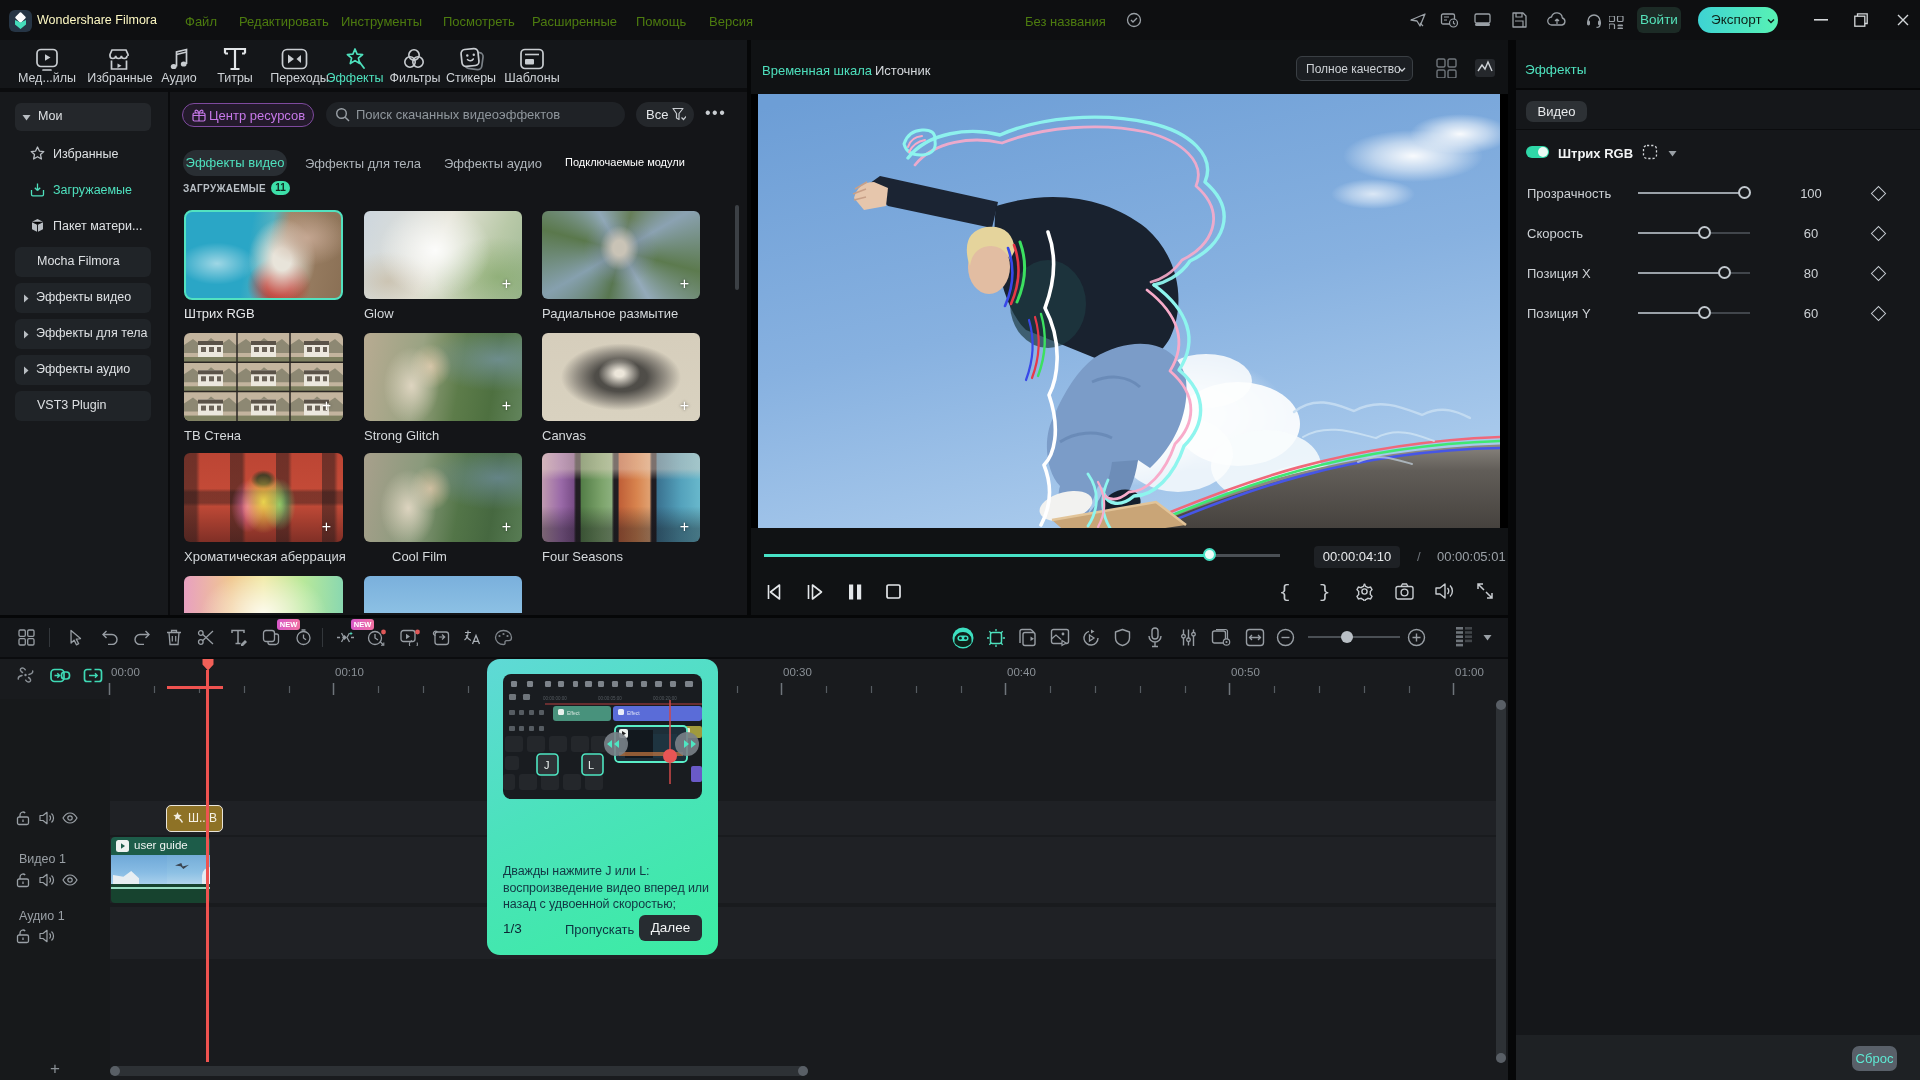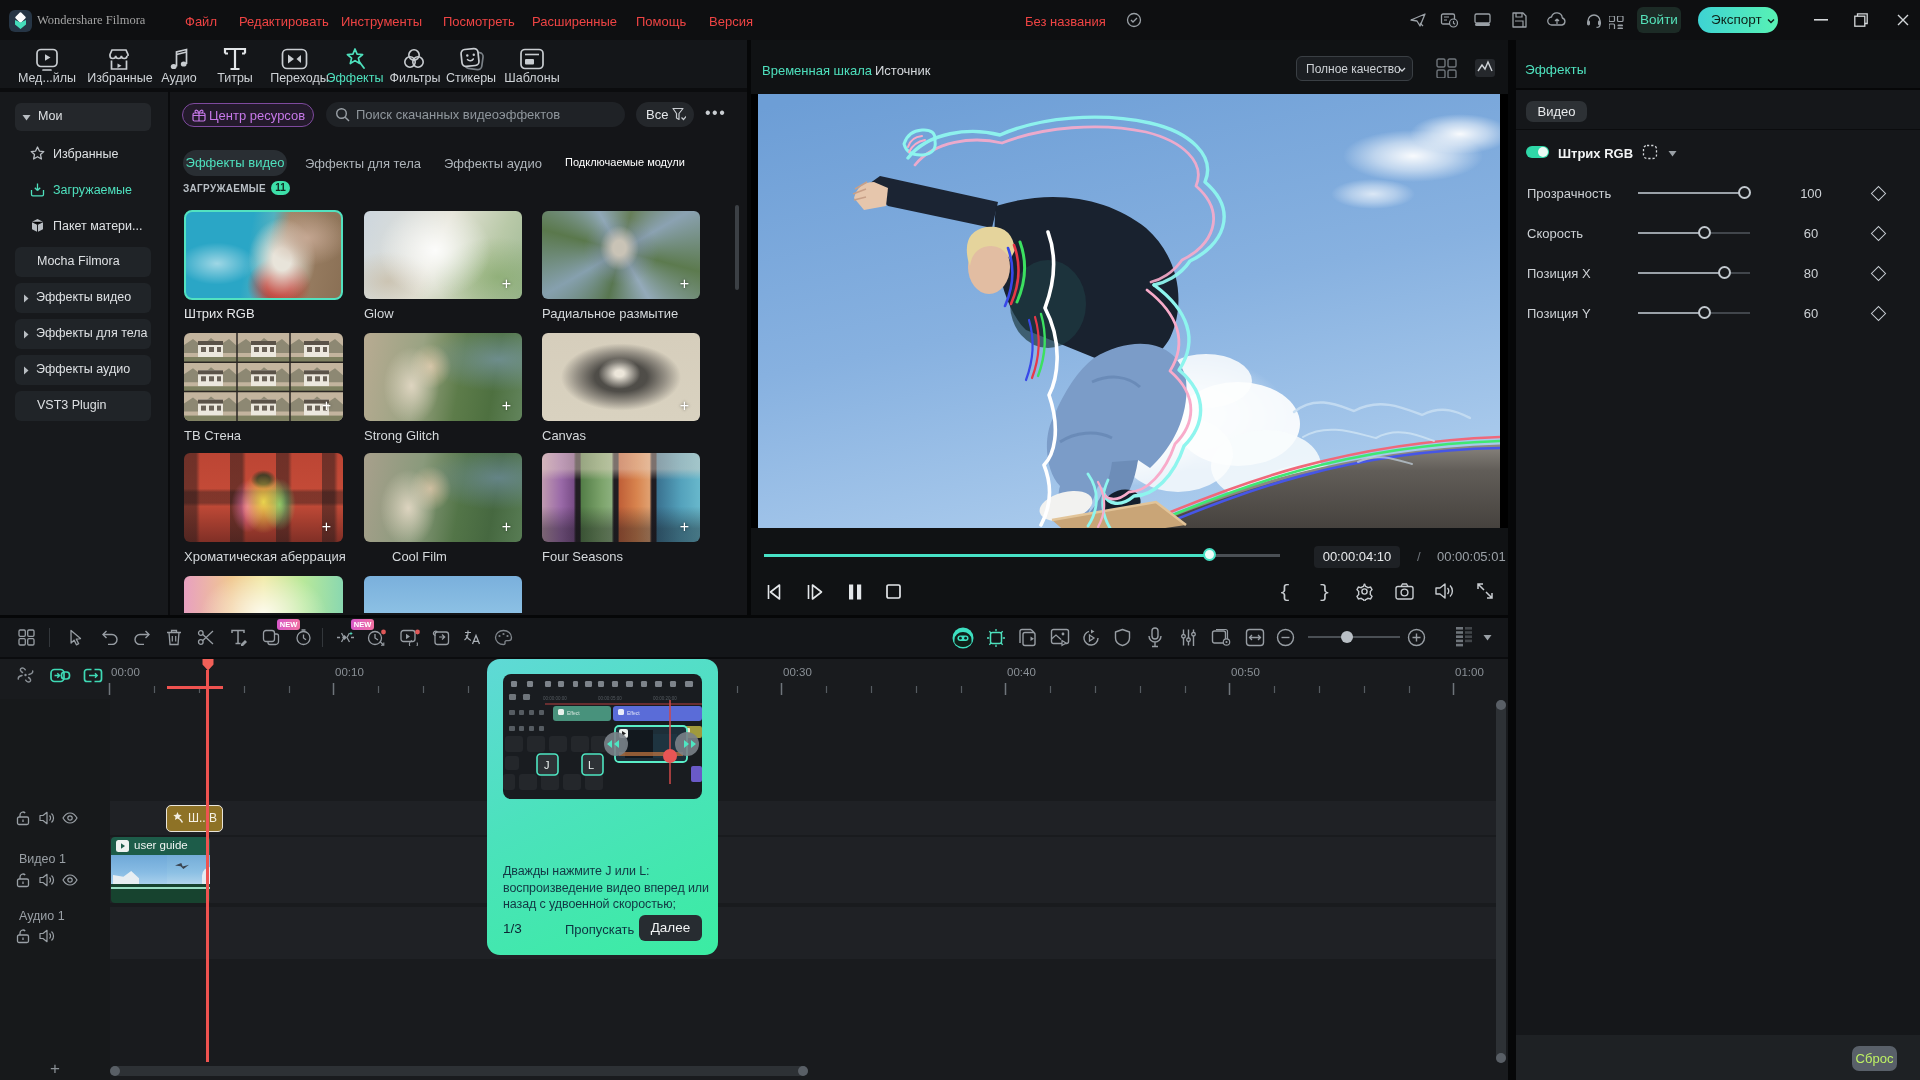--- a/index.html
+++ b/index.html
@@ -12,22 +12,22 @@
 </head>
 <body>
 
 <div class="abs" style="left:0;top:0;width:1920px;height:40px;background:#0e0f11;"></div>
 <div class="abs" style="left:9px;top:10px;width:23px;height:22px;background:#263545;border-radius:6px;">
 <svg width="23" height="22" viewBox="0 0 23 22">
       <rect x="7.5" y="3.5" width="8" height="8" rx="1" transform="rotate(45 11.5 7.5)" fill="#fbfcfd"></rect>
       <path d="M6 10l5.5 2.5L17 10v4.5L11.5 19 6 14.5z" fill="#45dcba"></path>
     </svg>
 </div>
-<div class="abs" style="left:37px;top:13px;color:#a3a3a3;font-size:12.5px;font-family:Liberation Serif, serif;">Wondershare Filmora</div>
-<div class="abs" style="left:0;top:14px;width:1920px;height:16px;color:#ef4444;font-size:13px;">
+<div class="abs" style="left:37px;top:13px;color:#fef9c3;font-size:12.5px;">Wondershare Filmora</div>
+<div class="abs" style="left:0;top:14px;width:1920px;height:16px;color:#4d7c0f;font-size:13px;">
 <span class="abs" style="left:185px;">Файл</span>
 <span class="abs" style="left:239px;">Редактировать</span>
 <span class="abs" style="left:341px;">Инструменты</span>
 <span class="abs" style="left:443px;">Посмотреть</span>
 <span class="abs" style="left:532px;">Расширенные</span>
 <span class="abs" style="left:636px;">Помощь</span>
 <span class="abs" style="left:709px;">Версия</span>
 <span class="abs" style="left:1025px;text-align:center;">Без названия</span>
 </div>
 <svg class="ic" style="left:1126px;top:12px" width="16" height="16" viewBox="0 0 16 16">
@@ -516,21 +516,21 @@
 <div class="sknob" style="left:1718px;top:266px;"></div>
 <div class="sval" style="left:1791px;top:266px;">80</div>
 <div class="sdia" style="left:1873px;top:268px;"></div>
 <div class="slbl" style="top:306px;">Позиция Y</div>
 <div class="strack" style="top:312px;"></div><div class="sfill" style="top:312px;width:67px;"></div>
 <div class="sknob" style="left:1698px;top:306px;"></div>
 <div class="sval" style="left:1791px;top:306px;">60</div>
 <div class="sdia" style="left:1873px;top:308px;"></div>
 
 <div class="abs" style="left:1516px;top:1035px;width:404px;height:45px;background:#1e2124;"></div>
-<div class="abs" style="left:1852px;top:1046px;width:45px;height:25px;background:#596069;border-radius:7px;color:#bef264;font-size:13px;text-align:center;line-height:25px;">Сброс</div>
+<div class="abs" style="left:1852px;top:1046px;width:45px;height:25px;background:#596069;border-radius:7px;color:#5eead4;font-size:13px;text-align:center;line-height:25px;">Сброс</div>
 
 
 <div class="abs" style="left:0;top:615px;width:1508px;height:3px;background:#060708;"></div>
 <div class="abs" style="left:0;top:618px;width:1508px;height:40px;background:#141619;border-bottom:1px solid #0b0c0e;"></div>
 <div class="abs" style="left:0;top:618px;width:1508px;height:40px;">
 <svg class="ic" style="left:18px;top:11px" width="17" height="17" viewBox="0 0 17 17">
       <rect x="1" y="1" width="6.3" height="6.3" rx="1.2" fill="none" stroke="#979da3" stroke-width="1.3"></rect>
       <rect x="9.7" y="1" width="6.3" height="6.3" rx="1.2" fill="none" stroke="#979da3" stroke-width="1.3"></rect>
       <rect x="1" y="9.7" width="6.3" height="6.3" rx="1.2" fill="none" stroke="#979da3" stroke-width="1.3"></rect>
       <rect x="9.7" y="9.7" width="6.3" height="6.3" rx="1.2" fill="none" stroke="#979da3" stroke-width="1.3"></rect>

